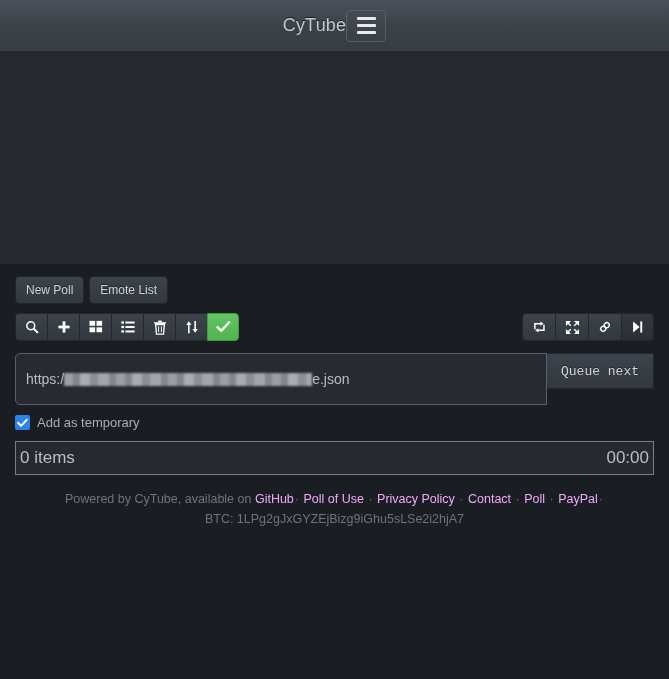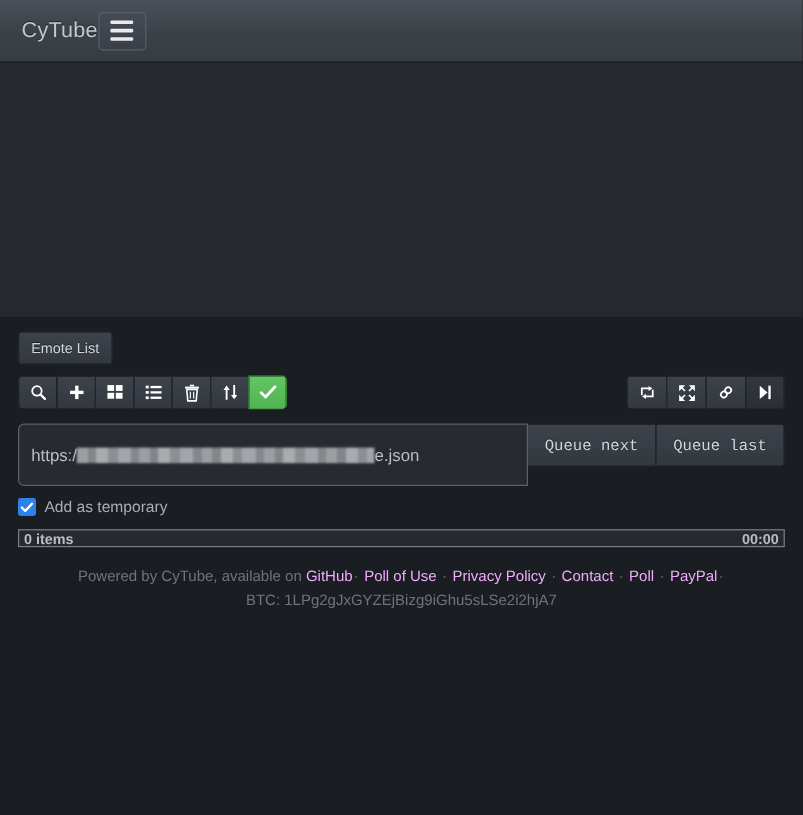--- a/index.html
+++ b/index.html
@@ -11,21 +11,21 @@
     overflow: hidden;
   }
   .page { width: 669px; height: 679px; position: relative; background: #1a1d21; }
 
   
   .navbar {
     height: 52px;
     background: linear-gradient(to bottom, #4a5058 0%, #3c4148 55%, #383d44 100%);
     border-bottom: 1px solid #23262b;
     display: flex; align-items: center;
-    justify-content: flex-start;
+    justify-content: center;
     padding: 0 18px;
   }
   .brand {
     color: #c4c9d0;
     font-size: 18px;
     letter-spacing: .2px;
     text-shadow: 0 -1px 0 rgba(0,0,0,.55);
   }
   .navtoggle {
     width: 40px; height: 32px;
@@ -174,29 +174,28 @@
     font-size: 13px;
     padding: 6px 12px;
     cursor: pointer;
     font-family: "Liberation Sans", sans-serif;
     text-shadow: 0 -1px 0 rgba(0,0,0,.4);
   }
 
   
   .plbar {
     margin-top: 11px;
-    height: 15px;
+    height: 34px;
     border: 1px solid #7a7f86;
     background: #262a2f;
     display:flex; align-items:center;
     justify-content: space-between;
     padding: 0 4px;
     color: #b9bec5;
-    font-size: 12px;
-    font-weight: bold;
+    font-size: 17px;
   }
 
   
   .footer {
     margin-top: 14px;
     text-align: center;
     color: #6f747b;
     font-size: 12.5px;
     line-height: 20px;
     padding-bottom: 6px;
@@ -217,20 +216,21 @@
       <span></span>
       <span></span>
     </div>
   </div>
 
   <div class="videowrap"></div>
 
   <div class="content">
 
     <div class="btn-row-top">
+      <button class="btn">New Poll</button>
       <button class="btn">Emote List</button>
     </div>
 
     <div class="toolbar-row">
 
       <div class="btn-group">
         <div class="gbtn">
           <svg width="14" height="14" viewBox="0 0 16 16">
             <circle cx="6.6" cy="6.6" r="4.5" fill="none" stroke="#ffffff" stroke-width="1.7"></circle>
             <line x1="10" y1="10" x2="14.2" y2="14.2" stroke="#ffffff" stroke-width="2.2" stroke-linecap="round"></line>
@@ -323,21 +323,20 @@
 
     </div>
 
     <div class="url-row">
       <div class="url-fake">
         <span>https:/</span>
           <span class="redacted"></span>
           <span>e.json</span>
       </div>
       <button class="queue-btn">Queue next</button>
-      <button class="queue-btn last">Queue last</button>
     </div>
 
     <div class="checkrow">
       <div class="chk">
         <svg width="11" height="10" viewBox="0 0 12 11">
           <path d="M1.2 5.4 L4.4 8.6 L10.6 2" fill="none" stroke="#ffffff" stroke-width="2.2" stroke-linecap="round" stroke-linejoin="round"></path>
         </svg>
       </div>
       <span class="chklabel">Add as temporary</span>
     </div>

